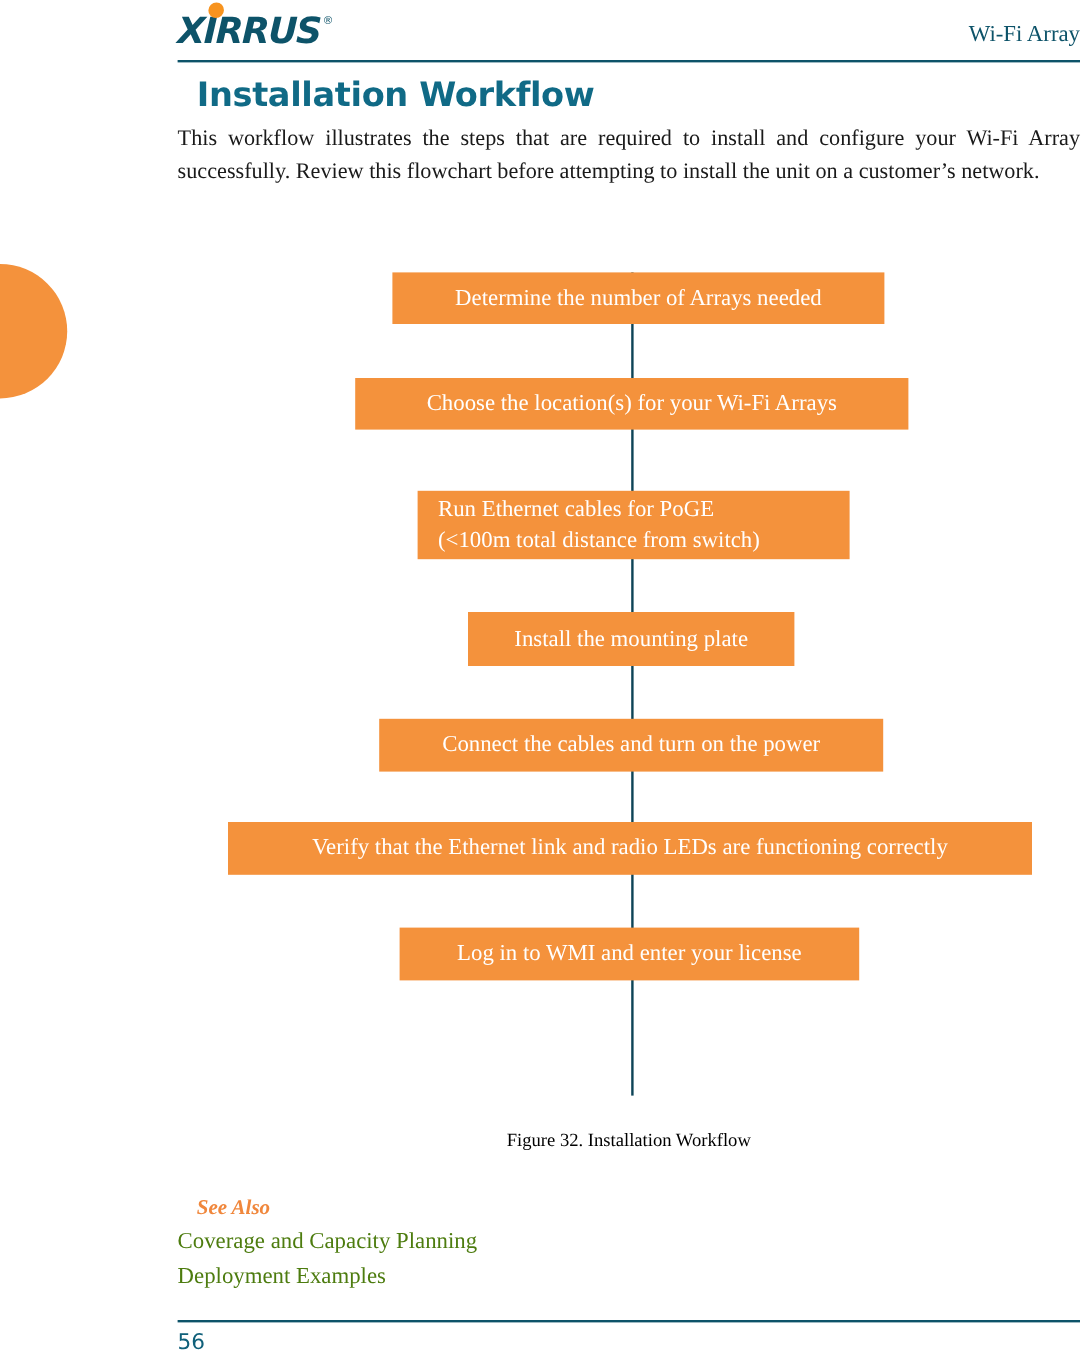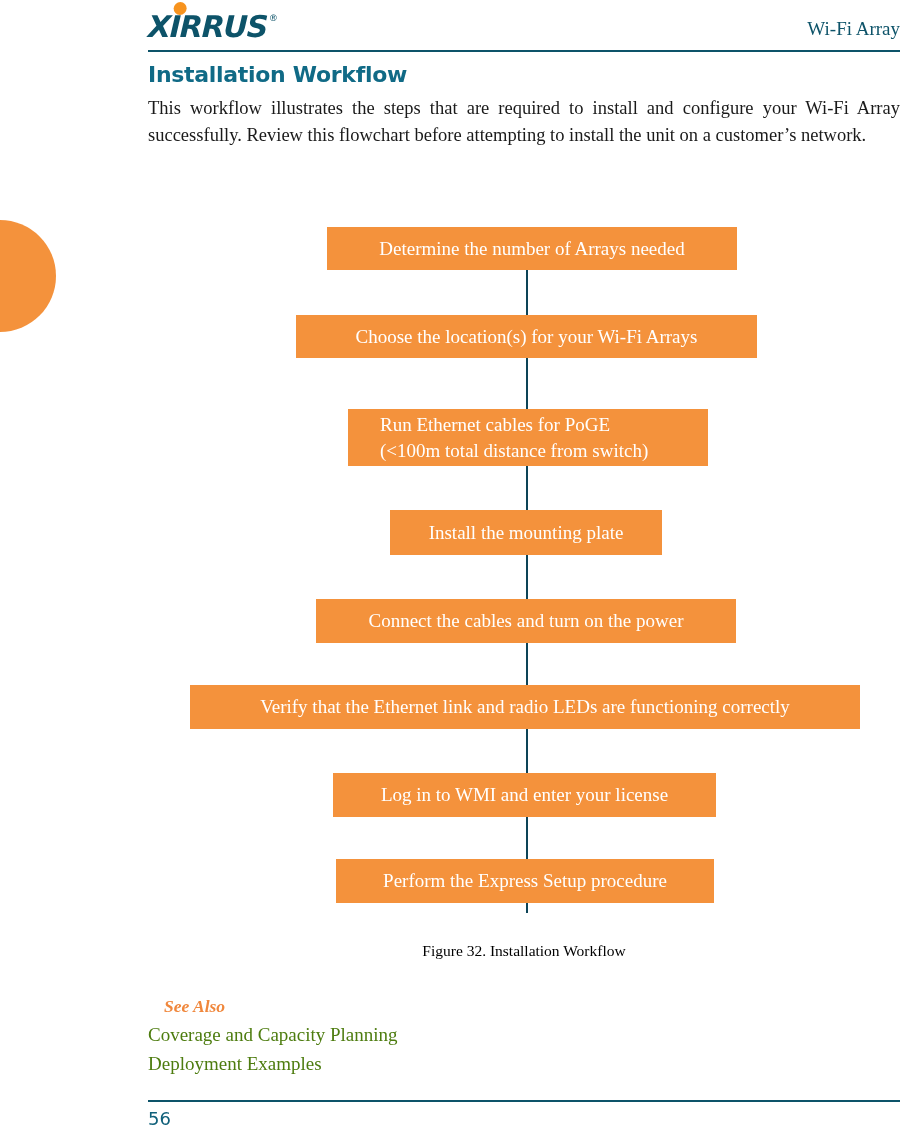--- a/index.html
+++ b/index.html
@@ -93,24 +93,24 @@
   
   #content {
     position: absolute;
     left: 148px;
     top: 62px;
     width: 752px;
   }
   #section-title {
     font-family: "DejaVu Sans", sans-serif;
     font-weight: bold;
-    font-size: 22px;
+    font-size: 28px;
     color: #106a86;
     letter-spacing: -0.3px;
-    margin: 0 0 8px 0;
+    margin: 0 0 8px 16px;
   }
   #intro-paragraph {
     font-family: "Liberation Serif", serif;
     font-size: 18.5px;
     line-height: 27px;
     text-align: justify;
     margin: 0;
     color: #1a1a1a;
   }
 
@@ -137,21 +137,21 @@
     font-family: "Liberation Serif", serif;
     font-size: 19px;
     line-height: 26px;
     box-sizing: border-box;
     display: flex;
     flex-direction: column;
     justify-content: center;
     z-index: 2;
   }
   .flow-box.center { align-items: center; text-align: center; }
-  .flow-box.left   { align-items: flex-start; text-align: left; padding-left: 32px; }
+  .flow-box.left   { align-items: flex-start; text-align: left; padding-left: 17px; }
   .flow-box .line2 { display: block; }
 
   
   #figure-caption {
     position: absolute;
     left: 148px;
     top: 942px;
     width: 752px;
     text-align: center;
     font-family: "Liberation Serif", serif;
@@ -254,23 +254,20 @@
   </div>
 
   <div class="flow-box center" style="left:190px; top:475px; width:670px; height:44px;">
     <span>Verify that the Ethernet link and radio LEDs are functioning correctly</span>
   </div>
 
   <div class="flow-box center" style="left:333px; top:563px; width:383px; height:44px;">
     <span>Log in to WMI and enter your license</span>
   </div>
 
-  <div class="flow-box center" style="left:336px; top:649px; width:378px; height:44px;">
-    <span>Perform the Express Setup procedure</span>
-  </div>
 </div>
 
 <div id="figure-caption">Figure 32. Installation Workflow</div>
 
 <div id="see-also">
   <div id="see-also-heading">See Also</div>
   <a class="see-also-link" href="#">Coverage and Capacity Planning</a>
   <a class="see-also-link" href="#">Deployment Examples</a>
 </div>
 

